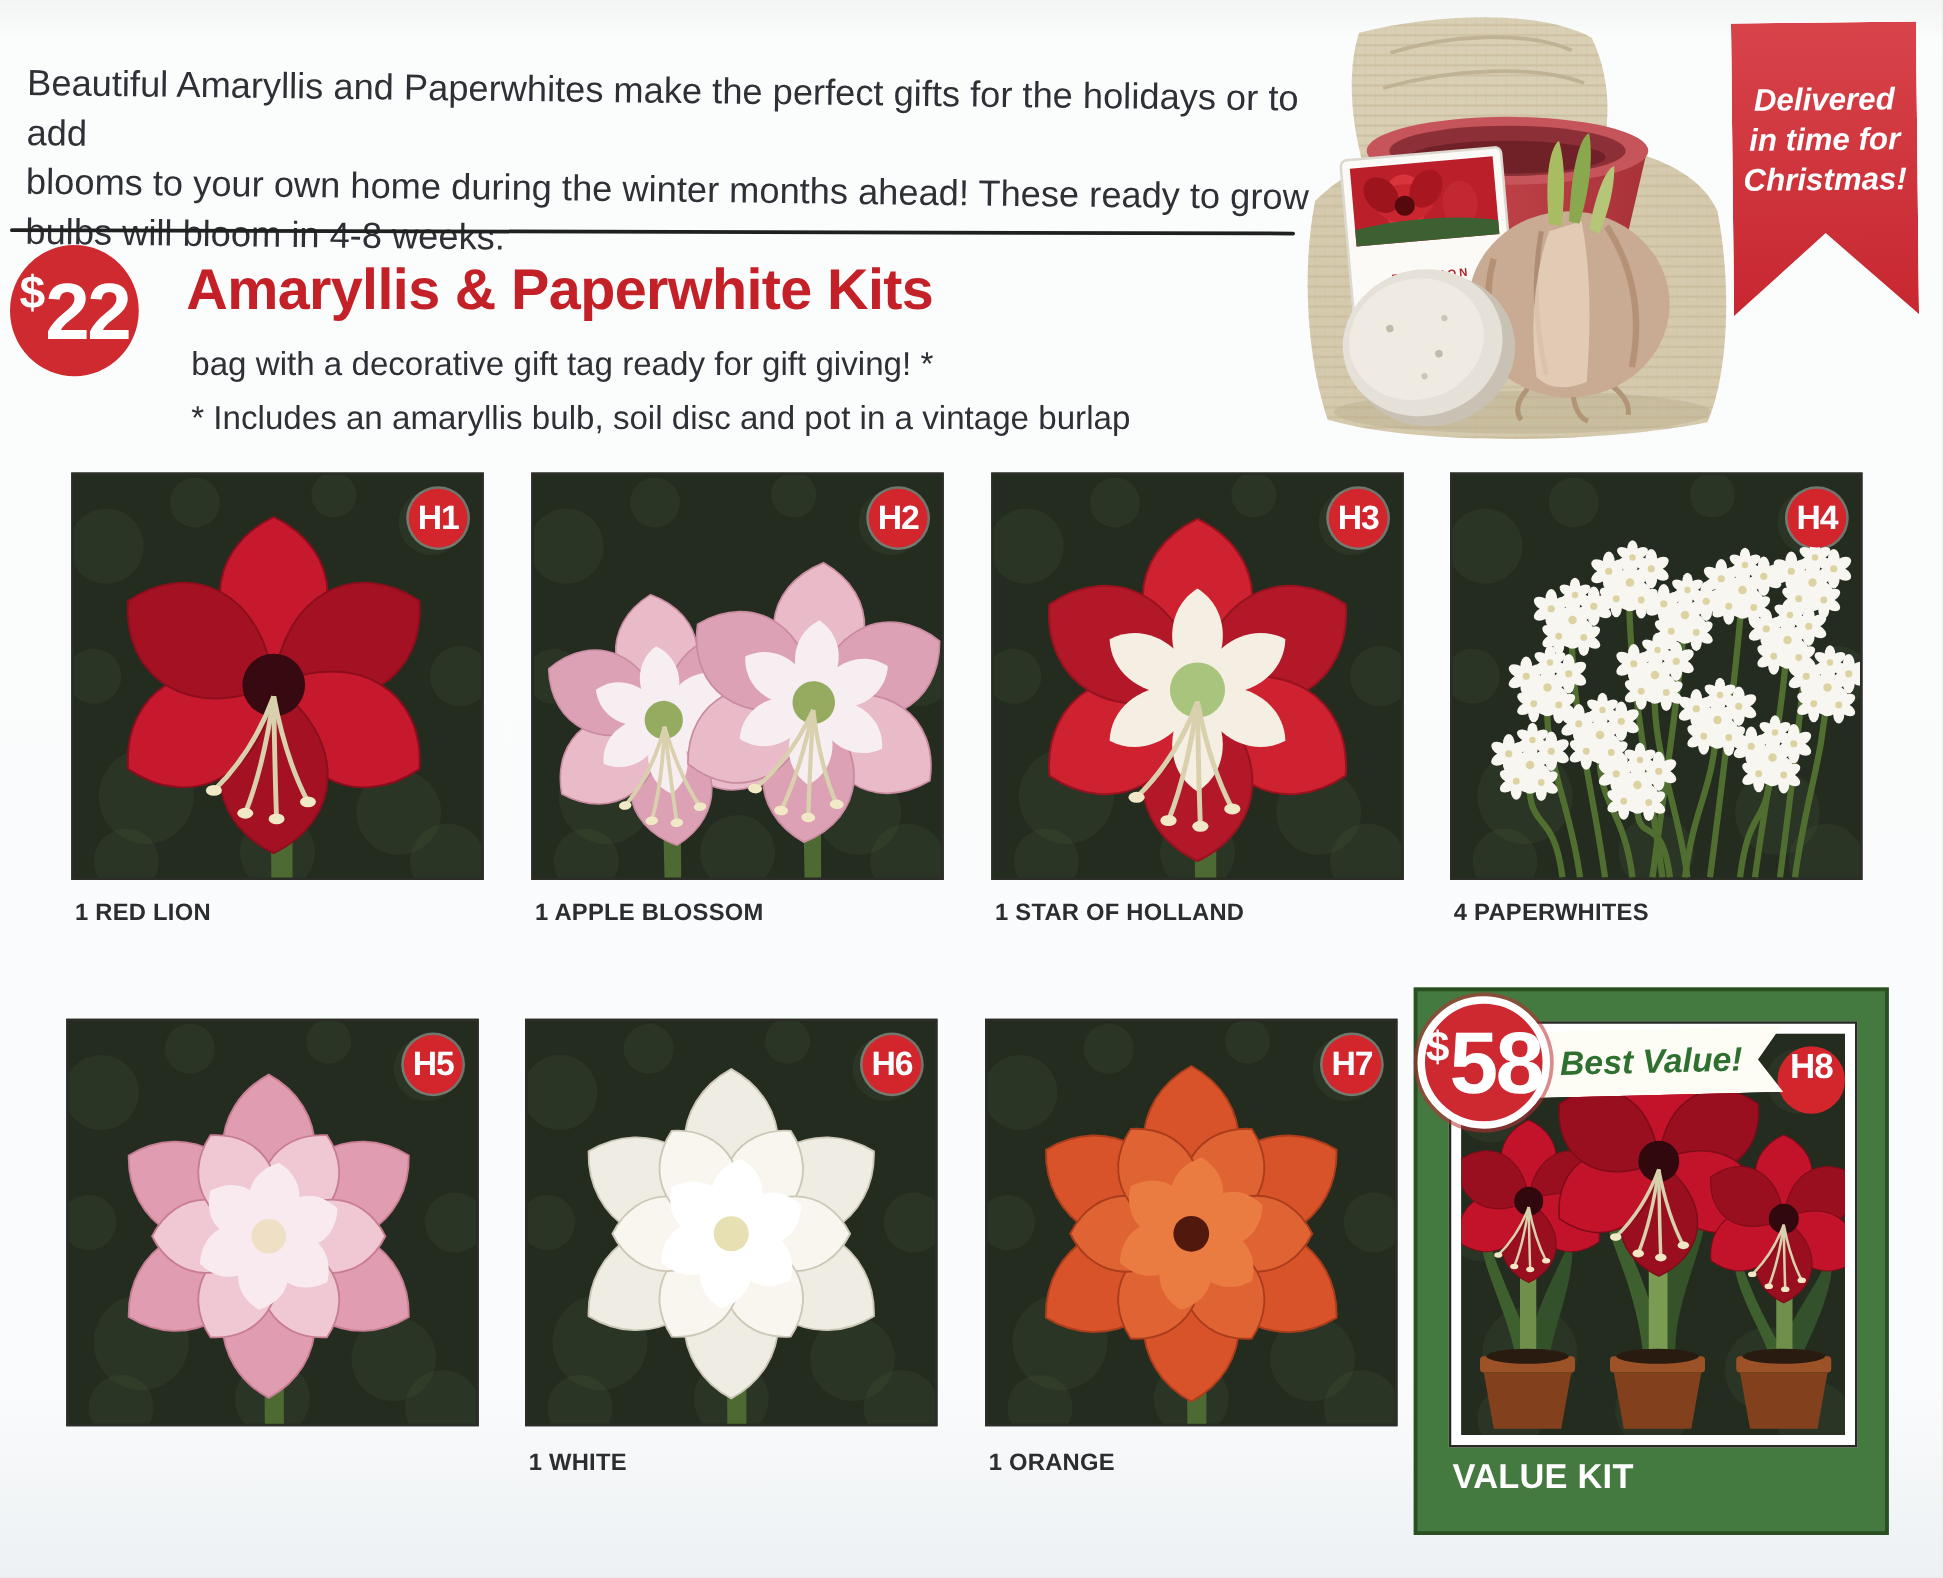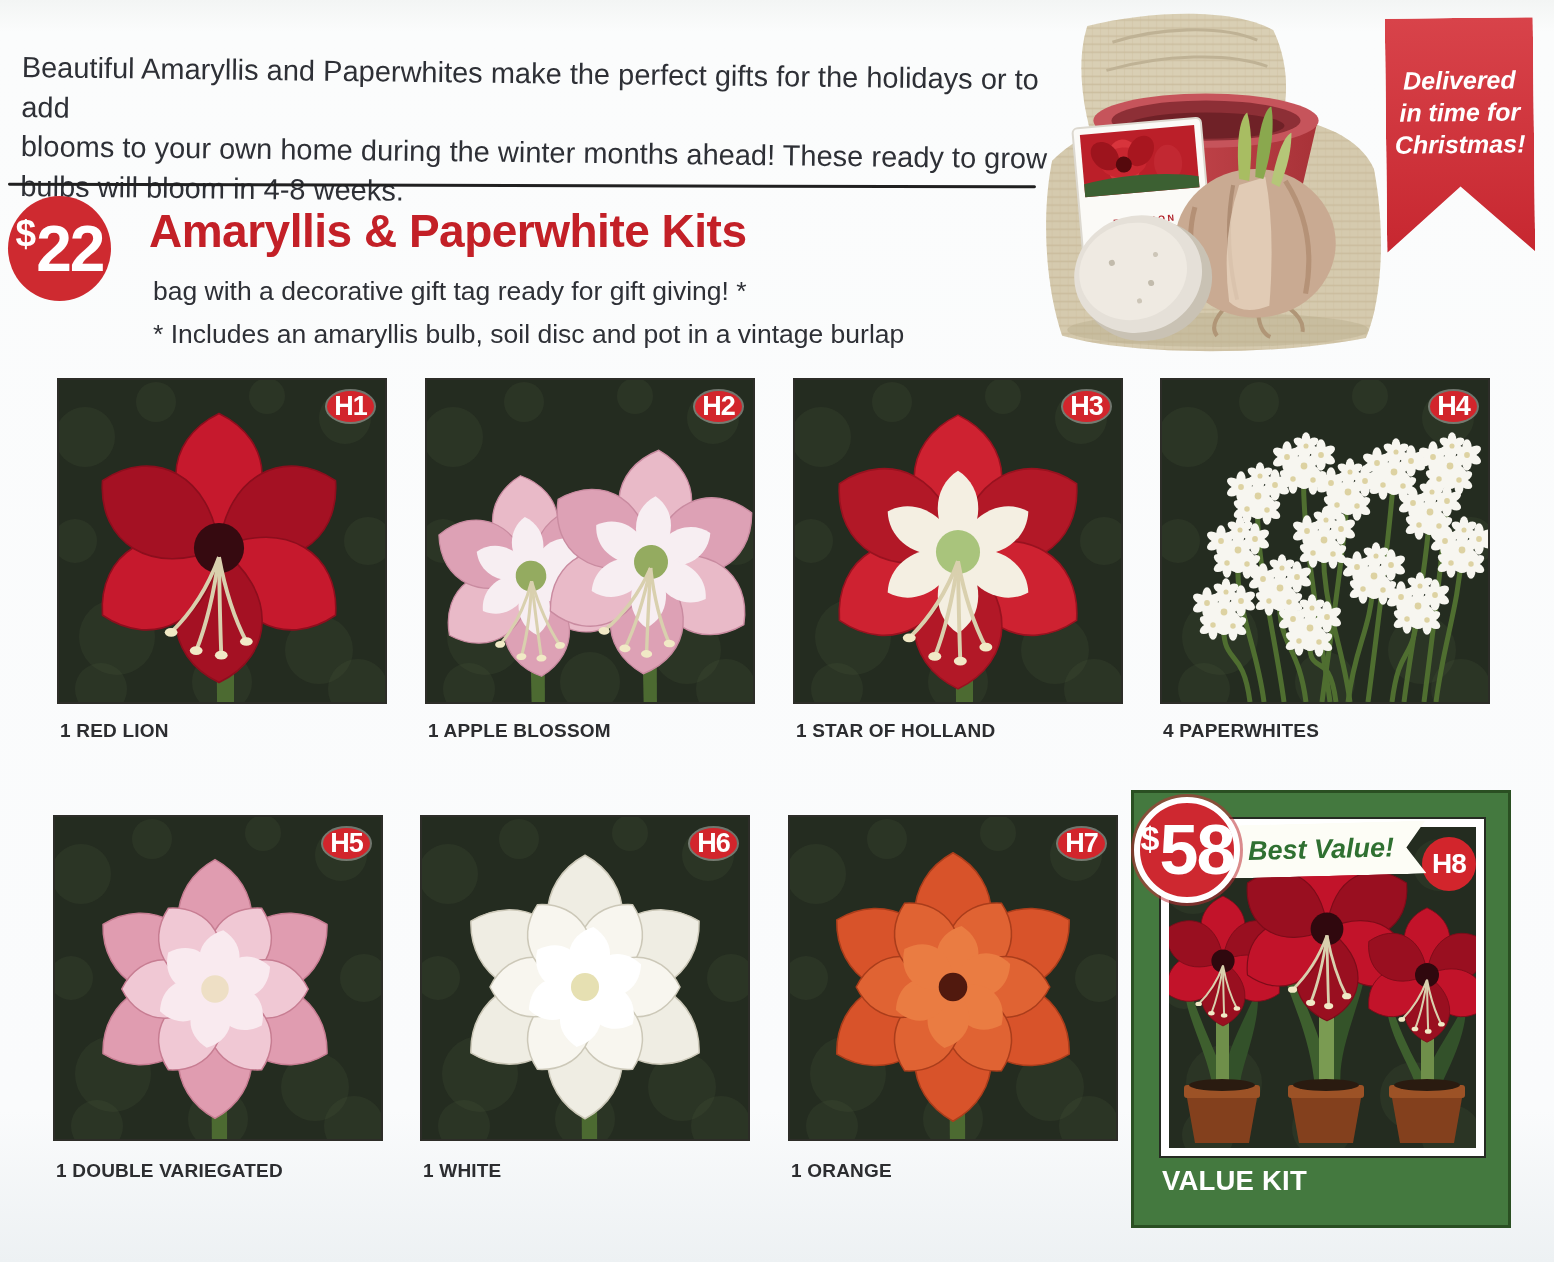--- a/index.html
+++ b/index.html
@@ -19,40 +19,40 @@
   .hero{position:absolute;left:1032px;top:8px;width:352px;height:350px}
   .hero svg{width:100%;height:100%;display:block}
   .ribbon{position:absolute;left:1386px;top:18px;width:148px;height:234px;
         background:linear-gradient(180deg,#d8434a,#c72730);
         clip-path:polygon(0 0,100% 0,100% 100%,50% 72%,0 100%);
         color:#fff;text-align:center;padding-top:46px;font-weight:bold;font-style:italic;
         font-size:25px;line-height:1.28;transform:rotate(-.6deg)}
   .photo-cell{position:absolute;width:330px;height:326px;border:2px solid #2d2d28;background:#232b1f}
   .flower-art{position:absolute;inset:0}
   .flower-art svg,.vc-photo svg{width:100%;height:100%;display:block}
-  .h-badge{position:absolute;top:11px;right:11px;width:47px;height:31px;border-radius:50%;
+  .h-badge{position:absolute;top:11px;right:11px;width:47px;height:47px;border-radius:50%;
         background:#d2252c;color:#fff;font-weight:bold;font-size:27px;letter-spacing:-1px;
-        display:flex;align-items:flex-end;justify-content:center;box-shadow:0 0 0 2px rgba(255,255,255,.35)}
+        display:flex;align-items:center;justify-content:center;box-shadow:0 0 0 2px rgba(255,255,255,.35)}
   .cell-label{position:absolute;font-size:19px;font-weight:bold;color:#2c2d30;letter-spacing:.2px;white-space:nowrap}
   .value-card{position:absolute;left:1131px;top:790px;width:380px;height:438px;background:#44793f;border:3px solid #2a4f22}
   .vc-frame{position:absolute;left:25px;top:24px;width:327px;height:341px;background:#fff;border:2px solid #252b22;padding:8px}
   .vc-photo{position:relative;width:100%;height:100%;background:#1f2618;overflow:hidden}
   .vc-caption{position:absolute;left:28px;top:372px;width:335px;color:#fff;font-weight:bold;
         font-size:27.5px;line-height:1.15;letter-spacing:.2px}
   .price58{position:absolute;left:0px;top:4px;width:106px;height:106px;border-radius:50%;background:#ce2830;
         border:6px solid #fff;box-shadow:0 0 0 3px rgba(190,45,52,.55);color:#fff;z-index:3;
         display:flex;align-items:center;justify-content:center}
   .price58 .sym{font-size:34px;font-weight:bold;align-self:flex-start;margin-top:16px}
   .price58 .val{font-size:70px;font-weight:bold;letter-spacing:-2px}
   .bv-banner{position:absolute;left:96px;top:30px;width:196px;height:53px;background:#fdfdf6;
         clip-path:polygon(0 0,100% 0,90% 50%,100% 100%,0 100%);z-index:2;transform:rotate(-1.4deg);
         display:flex;align-items:center;justify-content:center;padding-right:14px}
   .bv-banner span{color:#2f7031;font-weight:bold;font-style:italic;font-size:27px;white-space:nowrap}
   .h8-badge{position:absolute;top:44px;right:32px;width:54px;height:54px;border-radius:50%;background:#d2252c;
-        color:#fff;font-weight:bold;font-size:28px;letter-spacing:-1px;display:flex;align-items:center;justify-content:center;z-index:1}
+        color:#fff;font-weight:bold;font-size:28px;letter-spacing:-1px;display:flex;justify-content:center;z-index:1}
 </style>
 </head>
 <body>
 
 <div id="page">
 
   <div class="intro">
     <div>Beautiful Amaryllis and Paperwhites make the perfect gifts for the holidays or to add</div>
     <div>blooms to your own home during the winter months ahead! These ready to grow</div>
     <div>bulbs will bloom in 4-8 weeks.</div>
@@ -1131,21 +1131,20 @@
             <path d="M0 0C-26 -17.92 -24.439999999999998 -44.800000000000004 0 -56C24.439999999999998 -44.800000000000004 26 -17.92 0 0Z" fill="#f9eaef" transform="translate(0 0) rotate(248)"></path>
             <path d="M0 0C-26 -17.92 -24.439999999999998 -44.800000000000004 0 -56C24.439999999999998 -44.800000000000004 26 -17.92 0 0Z" fill="#f9eaef" transform="translate(0 0) rotate(308)"></path>
             <circle r="13" fill="#eedfc5"></circle>
           </g>
         </svg>
       </div>
     <div class="h-badge">
         <span>H5</span>
       </div>
   </figure>
-  <div class="cell-label" style="left:56px;top:1160px">1 DOUBLE VARIEGATED</div>
 
   <figure class="photo-cell" style="left:420px;top:815px">
     <div class="flower-art">
         <svg viewBox="0 0 326 322" preserveAspectRatio="none">
           <rect width="326" height="322" fill="#242c20"></rect>
           <circle cx="26" cy="57" r="30" fill="#4a5a3e" opacity=".2"></circle>
           <circle cx="286" cy="38" r="26" fill="#4a5a3e" opacity=".2"></circle>
           <circle cx="58" cy="257" r="38" fill="#4a5a3e" opacity=".2"></circle>
           <circle cx="260" cy="270" r="34" fill="#4a5a3e" opacity=".2"></circle>
           <circle cx="163" cy="302" r="30" fill="#4a5a3e" opacity=".2"></circle>

